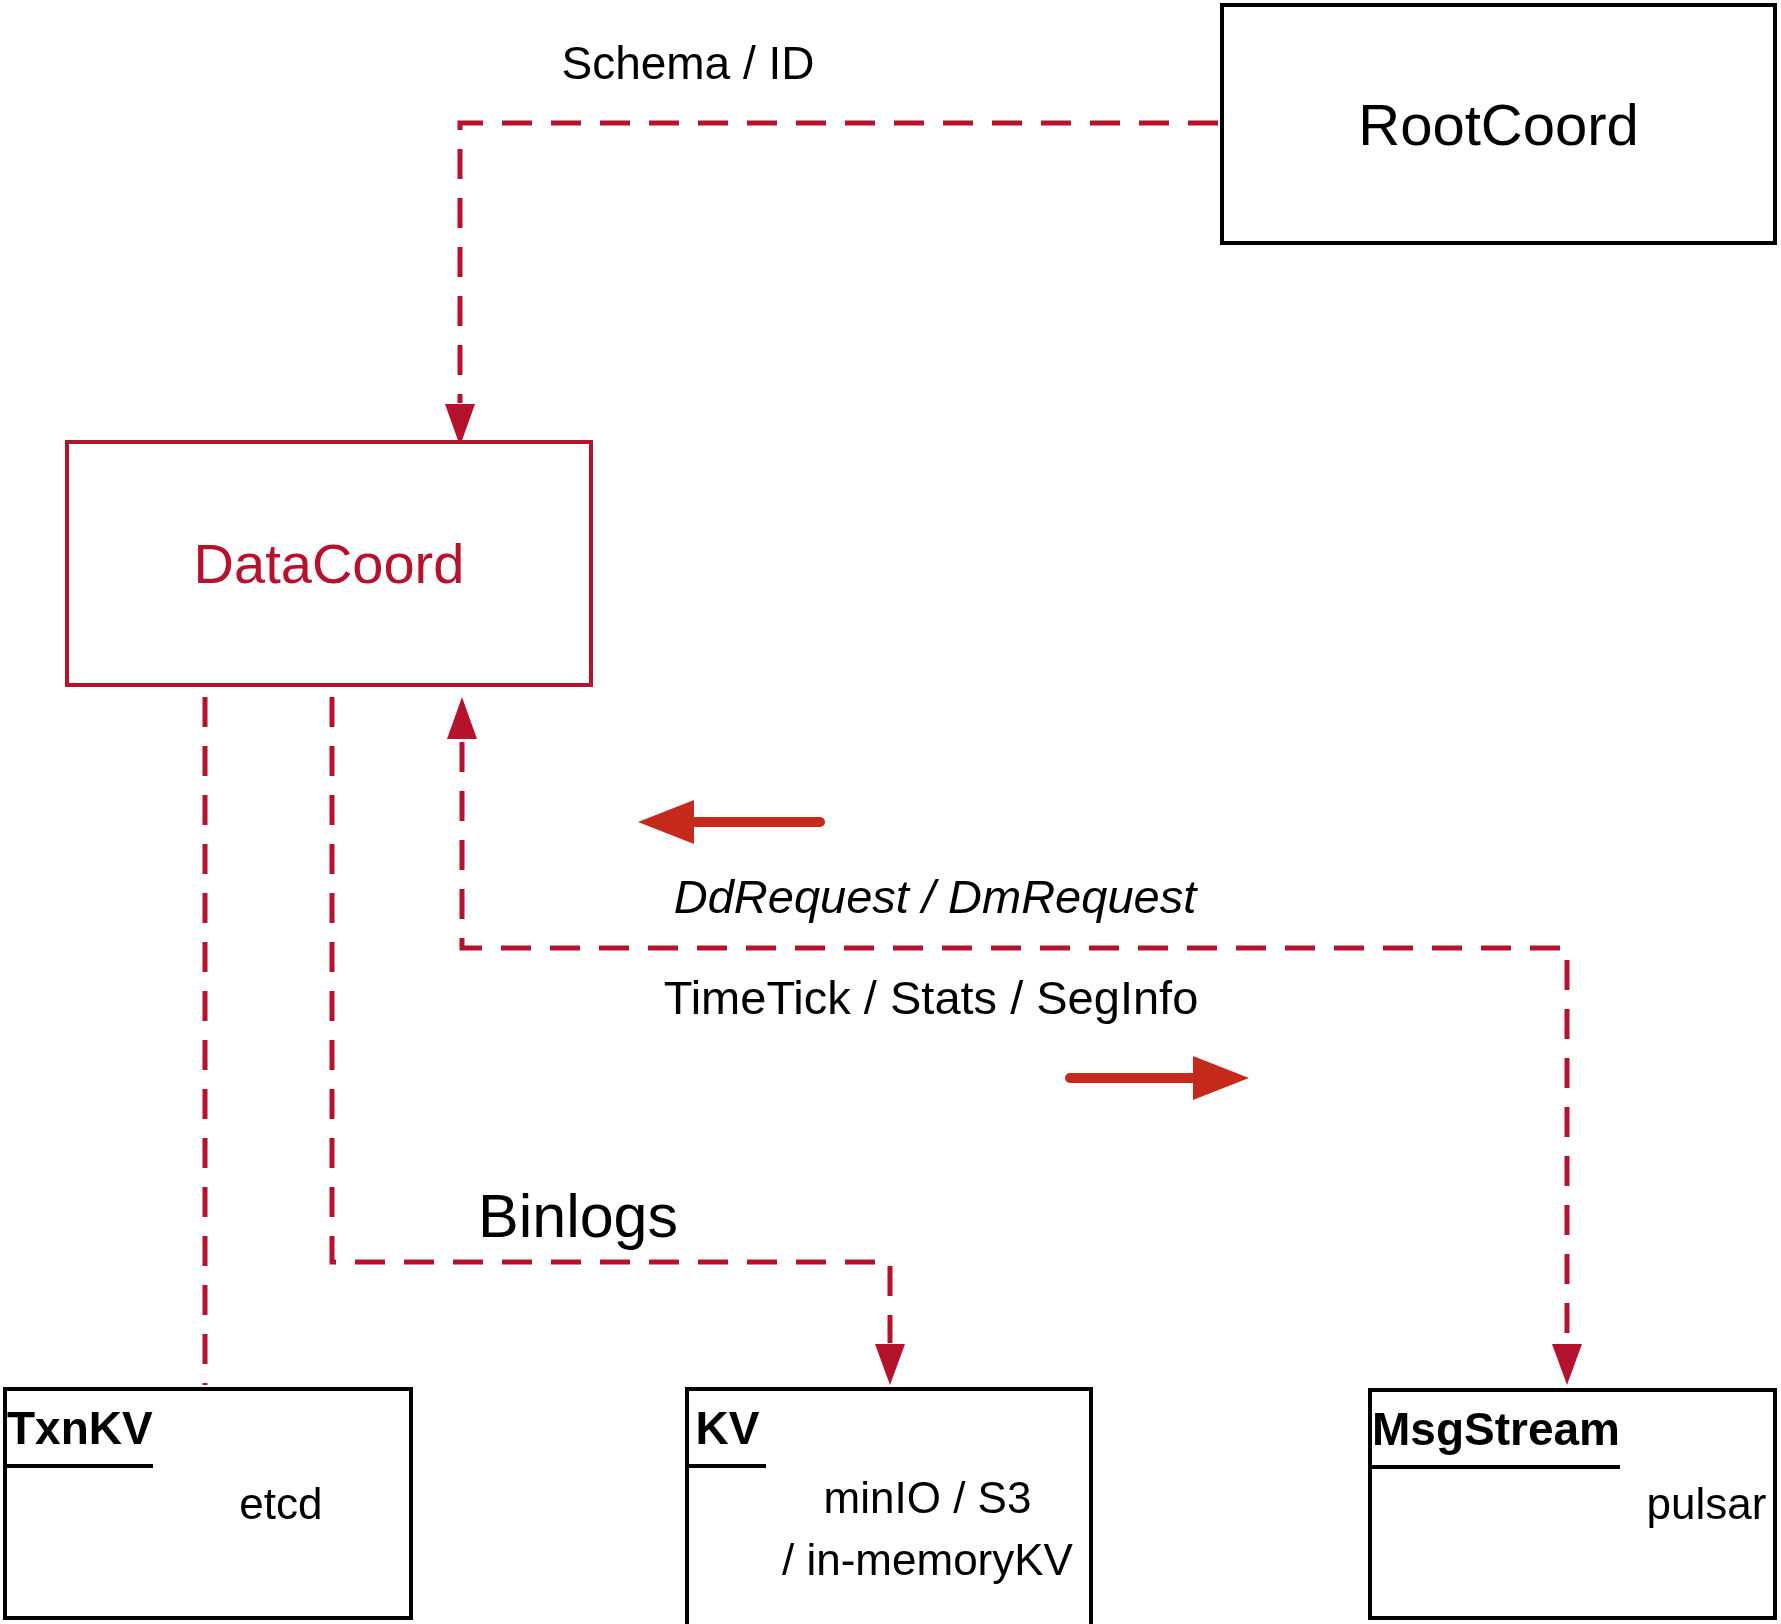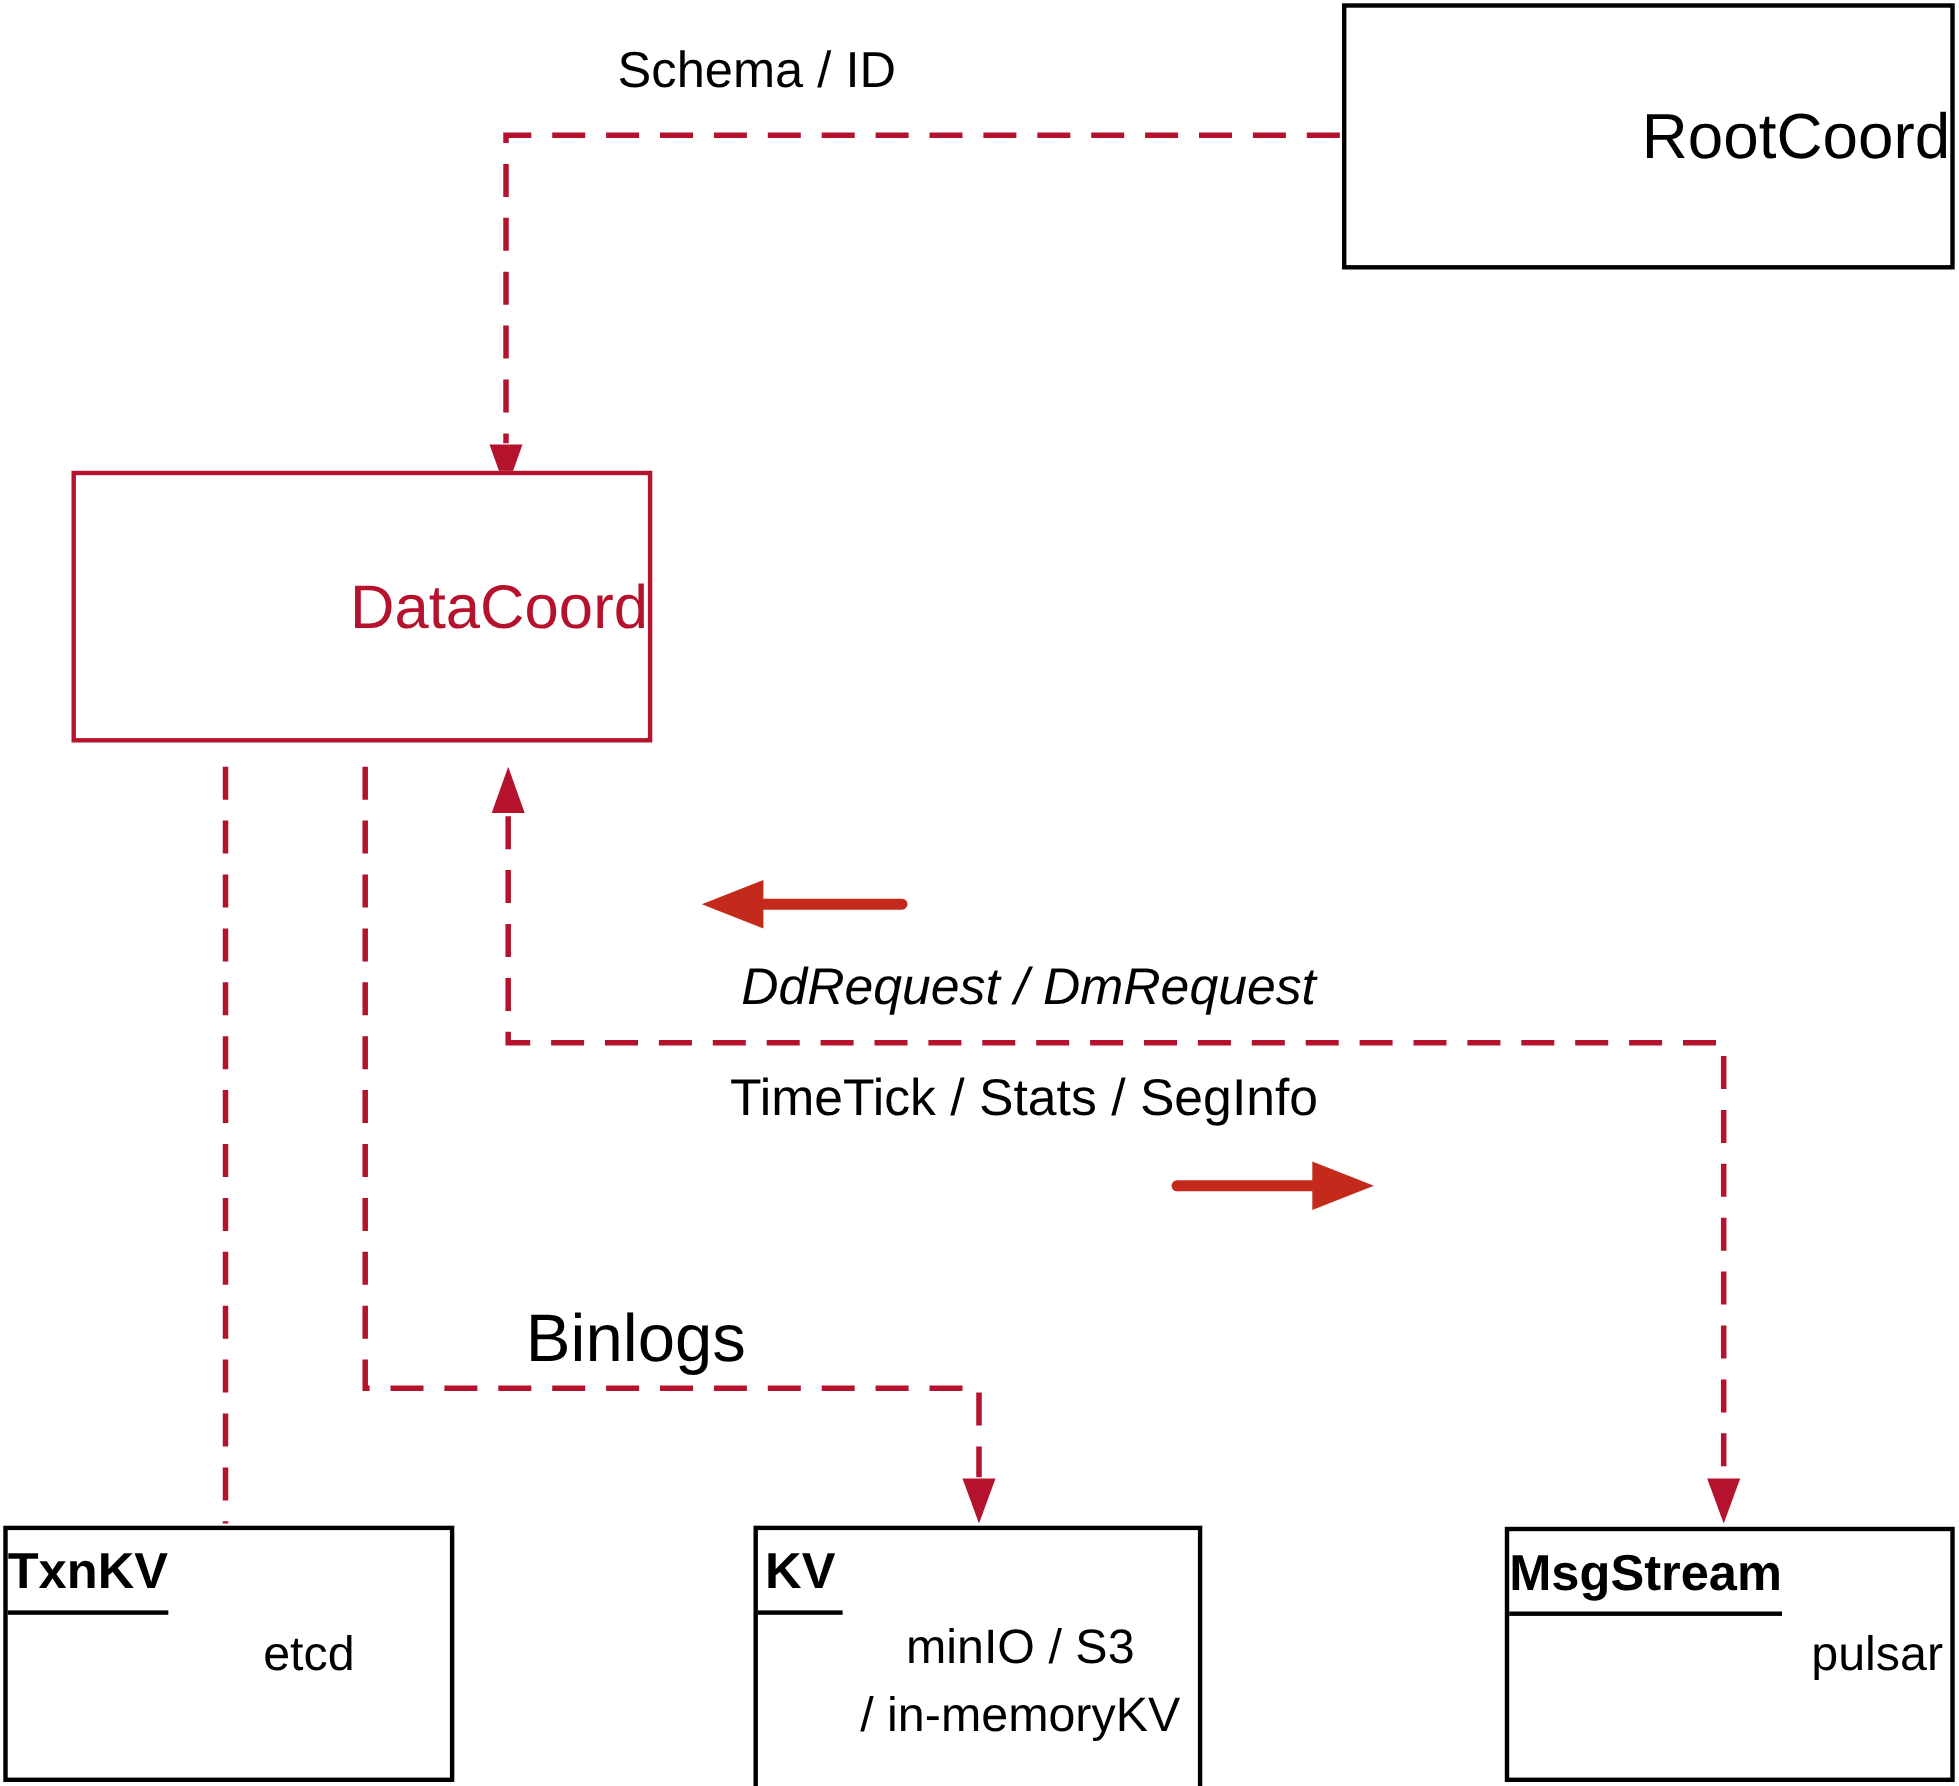--- a/index.html
+++ b/index.html
@@ -19,26 +19,26 @@
   .svg-layer{position:absolute;left:0;top:0;width:100%;height:100%;}
   .dashed{stroke:var(--dashed-red);stroke-width:5;fill:none;stroke-dasharray:30 19;}
   .dash-head{fill:var(--dashed-red);stroke:none;}
   .solid-shaft{stroke:var(--solid-red);stroke-width:10;stroke-linecap:round;}
   .solid-head{fill:var(--solid-red);stroke:none;}
 
   .node{
     position:absolute;
     box-sizing:border-box;
     background:#ffffff;
-    display:flex;align-items:center;justify-content:flex-end;
+    display:flex;align-items:center;justify-content:center;
   }
   .node-plain{border:4px solid var(--ink);}
   .rootcoord{left:1220px;top:3px;width:557px;height:242px;font-size:58px;}
   .datacoord{
-    left:65px;top:428px;width:528px;height:247px;
+    left:65px;top:440px;width:528px;height:247px;
     border:4px solid var(--dashed-red);
     color:var(--dashed-red);
     font-size:56px;
   }
   .table-node{
     position:absolute;box-sizing:border-box;background:#ffffff;
     border:4px solid var(--ink);
     display:flex;
   }
   .txnkv{left:3px;top:1387px;width:410px;height:233px;}

